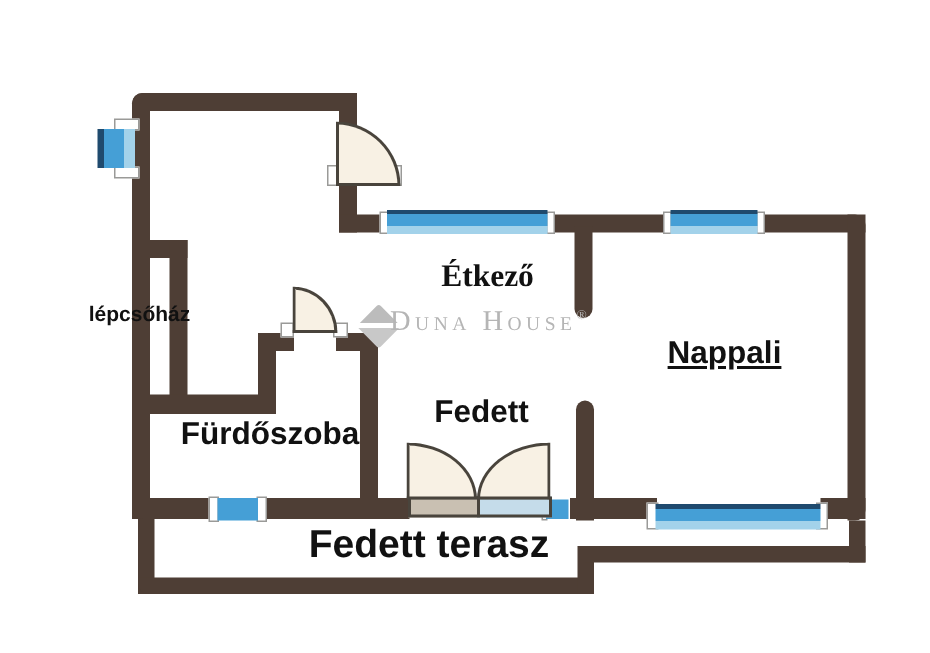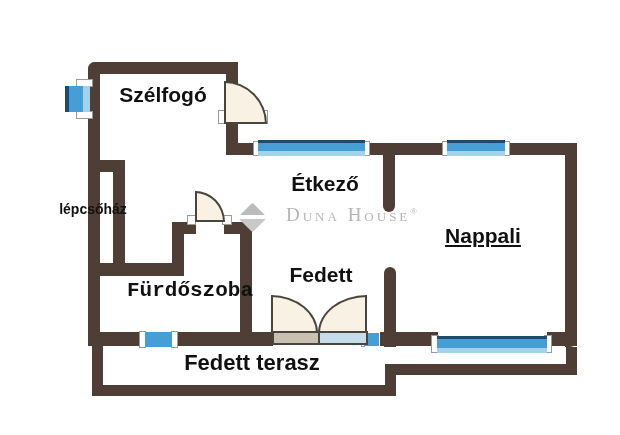--- a/index.html
+++ b/index.html
@@ -10,21 +10,21 @@
   .win{position:absolute;background:linear-gradient(180deg,#1f4a6e 0 18%,#459fd6 18% 68%,#a3d2ea 68% 100%);}
   .winv{position:absolute;background:linear-gradient(90deg,#1f4a6e 0 18%,#459fd6 18% 72%,#a3d2ea 72% 100%);}
   .winsolid{position:absolute;background:#459fd6;}
   .jamb{position:absolute;background:#ffffff;border:1px solid #9a9a98;box-sizing:border-box;}
   .door{position:absolute;background:#f8f1e4;border:2px solid #49443c;box-sizing:border-box;}
   .sill{position:absolute;box-sizing:border-box;border:2px solid #49443c;}
   .label{position:absolute;transform:translate(-50%,-50%);font-weight:bold;color:#111111;
          white-space:nowrap;letter-spacing:0px;}
   .lab21{font-size:21px;}
   .lab14{font-size:14px;}
-  .lab22{font-size:22px;}
+  .lab22{font-size:26px;margin-left:34px;}
   .wm-text{position:absolute;color:#b5b5b5;font-family:"Liberation Serif",serif;
            font-variant:small-caps;font-size:19px;letter-spacing:3px;white-space:nowrap;}
   .wm-reg{font-size:9px;vertical-align:super;letter-spacing:0;}
   .wm-diamond{position:absolute;width:21px;height:21px;transform:rotate(45deg);border-radius:2px;
               background:linear-gradient(135deg,#bcbcbc 0 42%,#ffffff 42% 54%,#c8c8c8 54% 100%);}
   .r-tl{border-top-left-radius:7px;}
   .r-tr{border-top-right-radius:7px;}
   .r-bl{border-bottom-left-radius:7px;}
   .r-br{border-bottom-right-radius:7px;}
   .r-b{border-bottom-left-radius:6px;border-bottom-right-radius:6px;}
@@ -93,25 +93,24 @@
   <div class="jamb" style="left:187px;top:215px;width:9px;height:10px;"></div>
   <div class="jamb" style="left:222px;top:215px;width:10px;height:10px;"></div>
   <div class="door" style="left:195px;top:191px;width:30px;height:31px;border-top-right-radius:100% 100%;"></div>
 
   <div class="sill" style="left:272px;top:331px;width:48px;height:14px;background:#c9c0b2;"></div>
   <div class="sill" style="left:318px;top:331px;width:50px;height:14px;background:#c5dcea;"></div>
   <div class="door" style="left:271px;top:295px;width:47px;height:38px;border-top-right-radius:100% 100%;"></div>
   <div class="door" style="left:318px;top:295px;width:49px;height:38px;border-top-left-radius:100% 100%;"></div>
 
   <div class="wm-diamond" style="left:242px;top:207px;"></div>
-  <div class="wm-text" style="left:286px;top:204px;text-align:center;">
+  <div class="wm-text" style="left:260px;top:204px;text-align:center;">
     <span>Duna House</span><span class="wm-reg">®</span>
   </div>
 
-  <div class="label lab21" style="left:163px;top:95px;">Szélfogó</div>
   <div class="label lab14" style="left:93px;top:209px;">lépcsőház</div>
-  <div class="label lab21" style="left:325px;top:184px;">Étkező</div>
+  <div class="label lab21" style="left:325px;top:184px;font-family:Liberation Serif, serif;">Étkező</div>
   <div class="label lab21" style="left:483px;top:236px;text-decoration:underline;">Nappali</div>
-  <div class="label lab21" style="left:190px;top:290px;font-family:Liberation Mono, monospace;">Fürdőszoba</div>
+  <div class="label lab21" style="left:180px;top:290px;">Fürdőszoba</div>
   <div class="label lab21" style="left:321px;top:275px;">Fedett</div>
   <div class="label lab22" style="left:252px;top:363px;">Fedett terasz</div>
 
 </div>
 
 </body></html>

